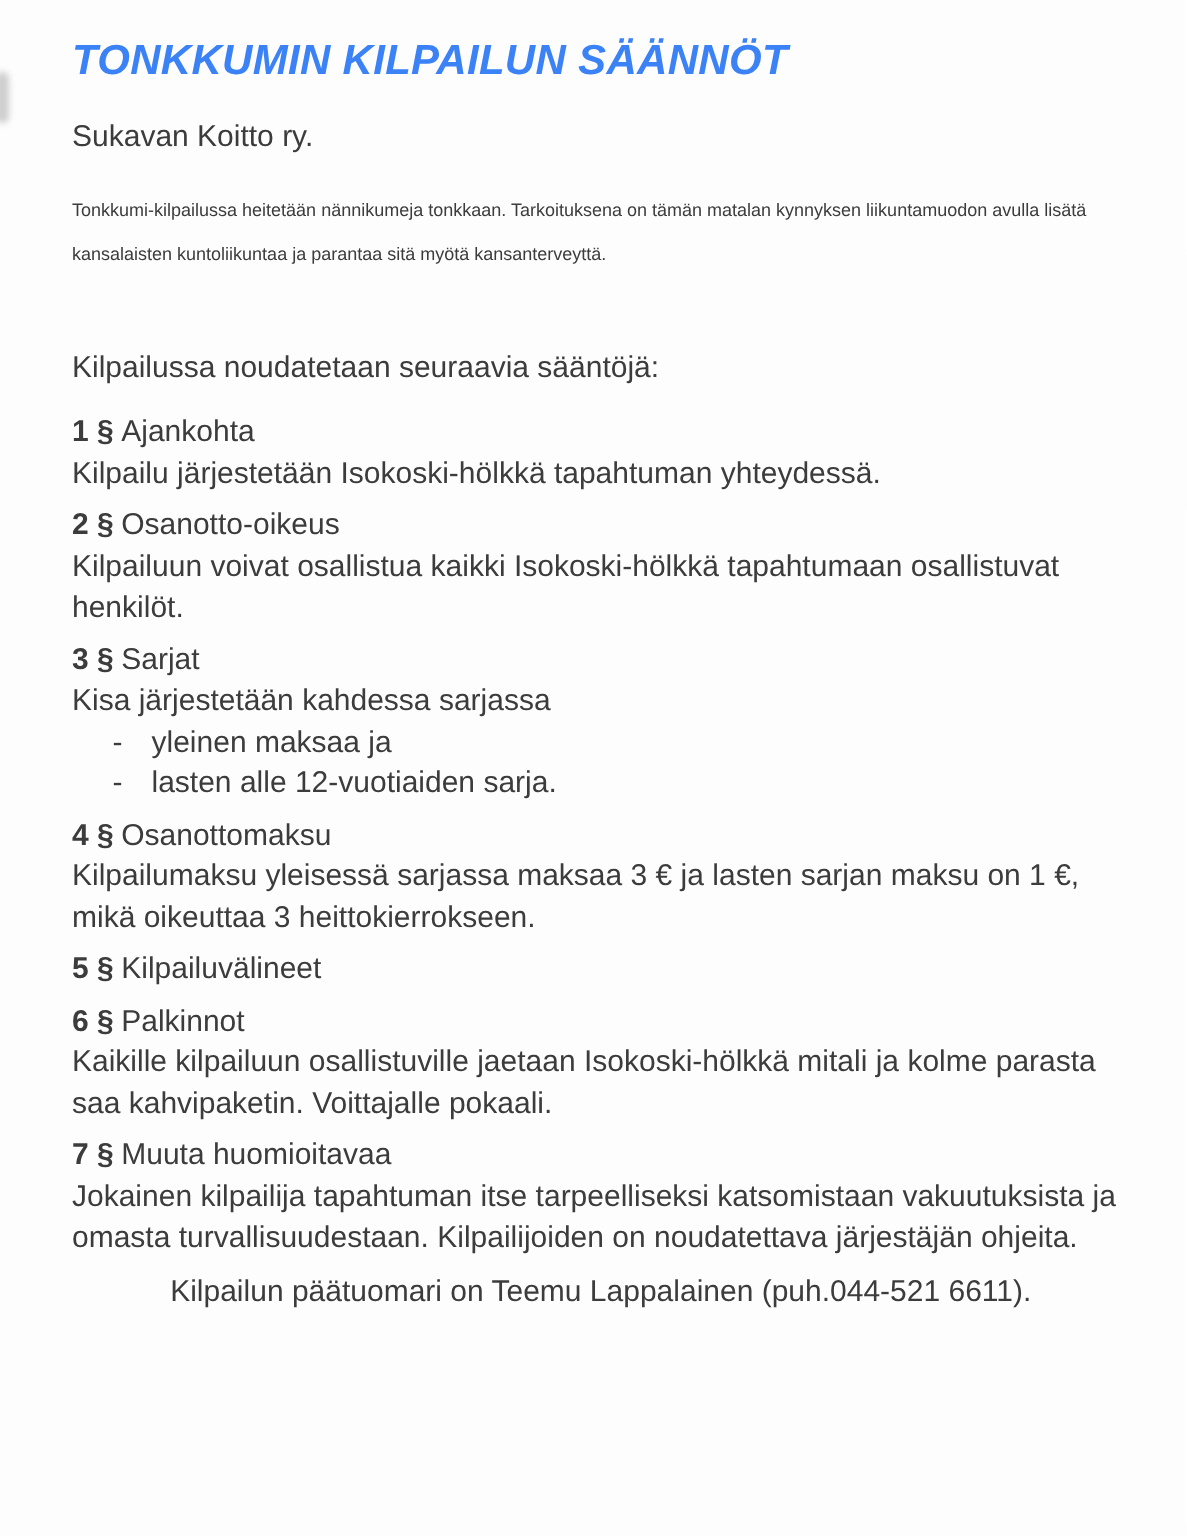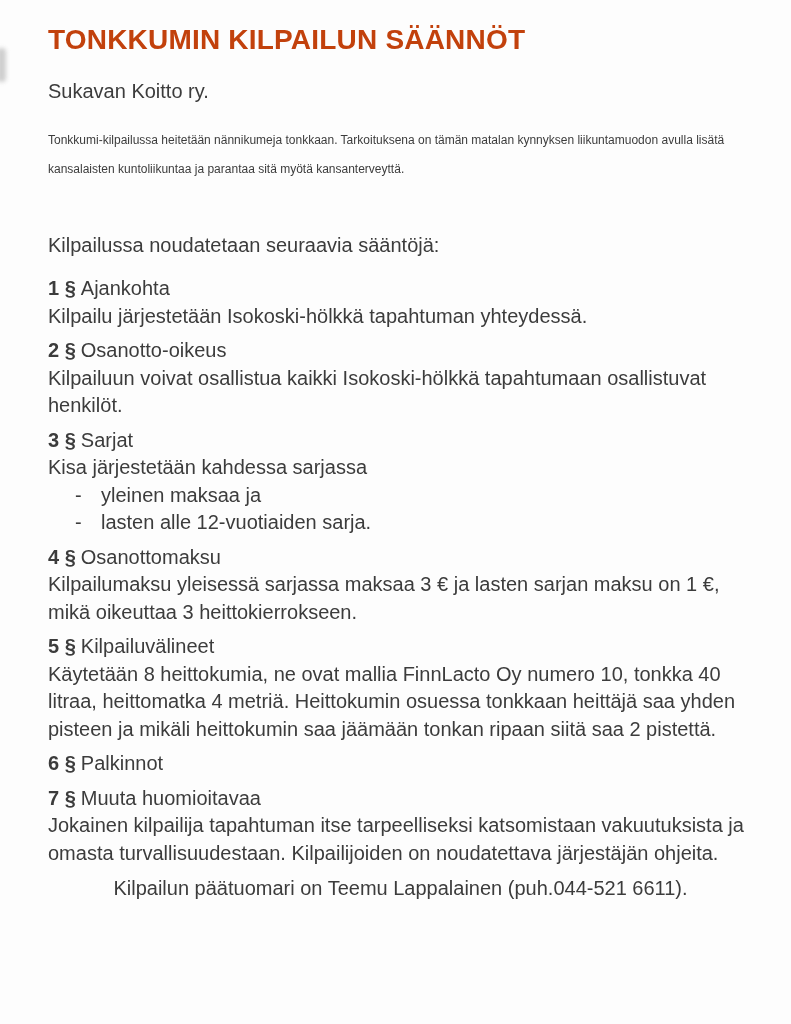--- a/index.html
+++ b/index.html
@@ -26,22 +26,23 @@
     height: 34px;
     background: #a8a8a8;
     border-radius: 4px;
     filter: blur(2px);
     opacity: 0.55;
   }
   h1.doc-title {
     margin: 0 0 22px 0;
     font-size: 28px;
     font-weight: bold;
-    color: #c2410c;
+    color: #3b82f6;
     letter-spacing: 0.2px;
+    font-style: italic;
   }
   .org-line {
     font-size: 20px;
     line-height: 27px;
     margin: 0 0 21px 0;
   }
   .intro {
     font-size: 12px;
     line-height: 29px;
     margin: 0 0 48px 0;
@@ -124,25 +125,25 @@
     </div>
   </section>
 
   <section class="rule">
     <p class="rule-header"><span class="rule-num">4 §</span><span>Osanottomaksu</span></p>
     <p class="rule-body">Kilpailumaksu yleisessä sarjassa maksaa 3 € ja lasten sarjan maksu on 1 €, mikä oikeuttaa 3 heittokierrokseen.</p>
   </section>
 
   <section class="rule">
     <p class="rule-header"><span class="rule-num">5 §</span><span>Kilpailuvälineet</span></p>
-    <p class="rule-body">Käytetään 8 heittokumia, ne ovat mallia FinnLacto Oy numero 10, tonkka 40 litraa, heittomatka 4 metriä. Heittokumin osuessa tonkkaan heittäjä saa yhden pisteen ja mikäli heittokumin saa jäämään tonkan ripaan siitä saa 2 pistettä.</p>
   </section>
 
   <section class="rule">
     <p class="rule-header"><span class="rule-num">6 §</span><span>Palkinnot</span></p>
+    <p class="rule-body">Kaikille kilpailuun osallistuville jaetaan Isokoski-hölkkä mitali ja kolme parasta saa kahvipaketin. Voittajalle pokaali.</p>
   </section>
 
   <section class="rule">
     <p class="rule-header"><span class="rule-num">7 §</span><span>Muuta huomioitavaa</span></p>
     <p class="rule-body">Jokainen kilpailija tapahtuman itse tarpeelliseksi katsomistaan vakuutuksista ja omasta turvallisuudestaan. Kilpailijoiden on noudatettava järjestäjän ohjeita.</p>
   </section>
 
   <p class="closing-line">Kilpailun päätuomari on Teemu Lappalainen (puh.044-521 6611).</p>
 
 </div>

